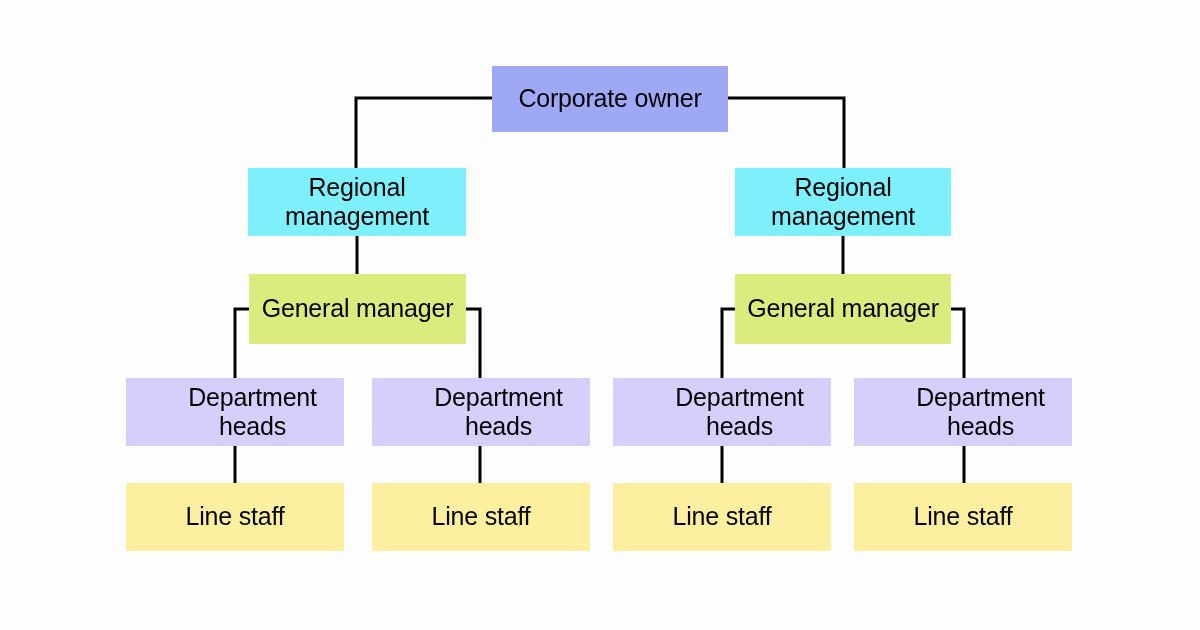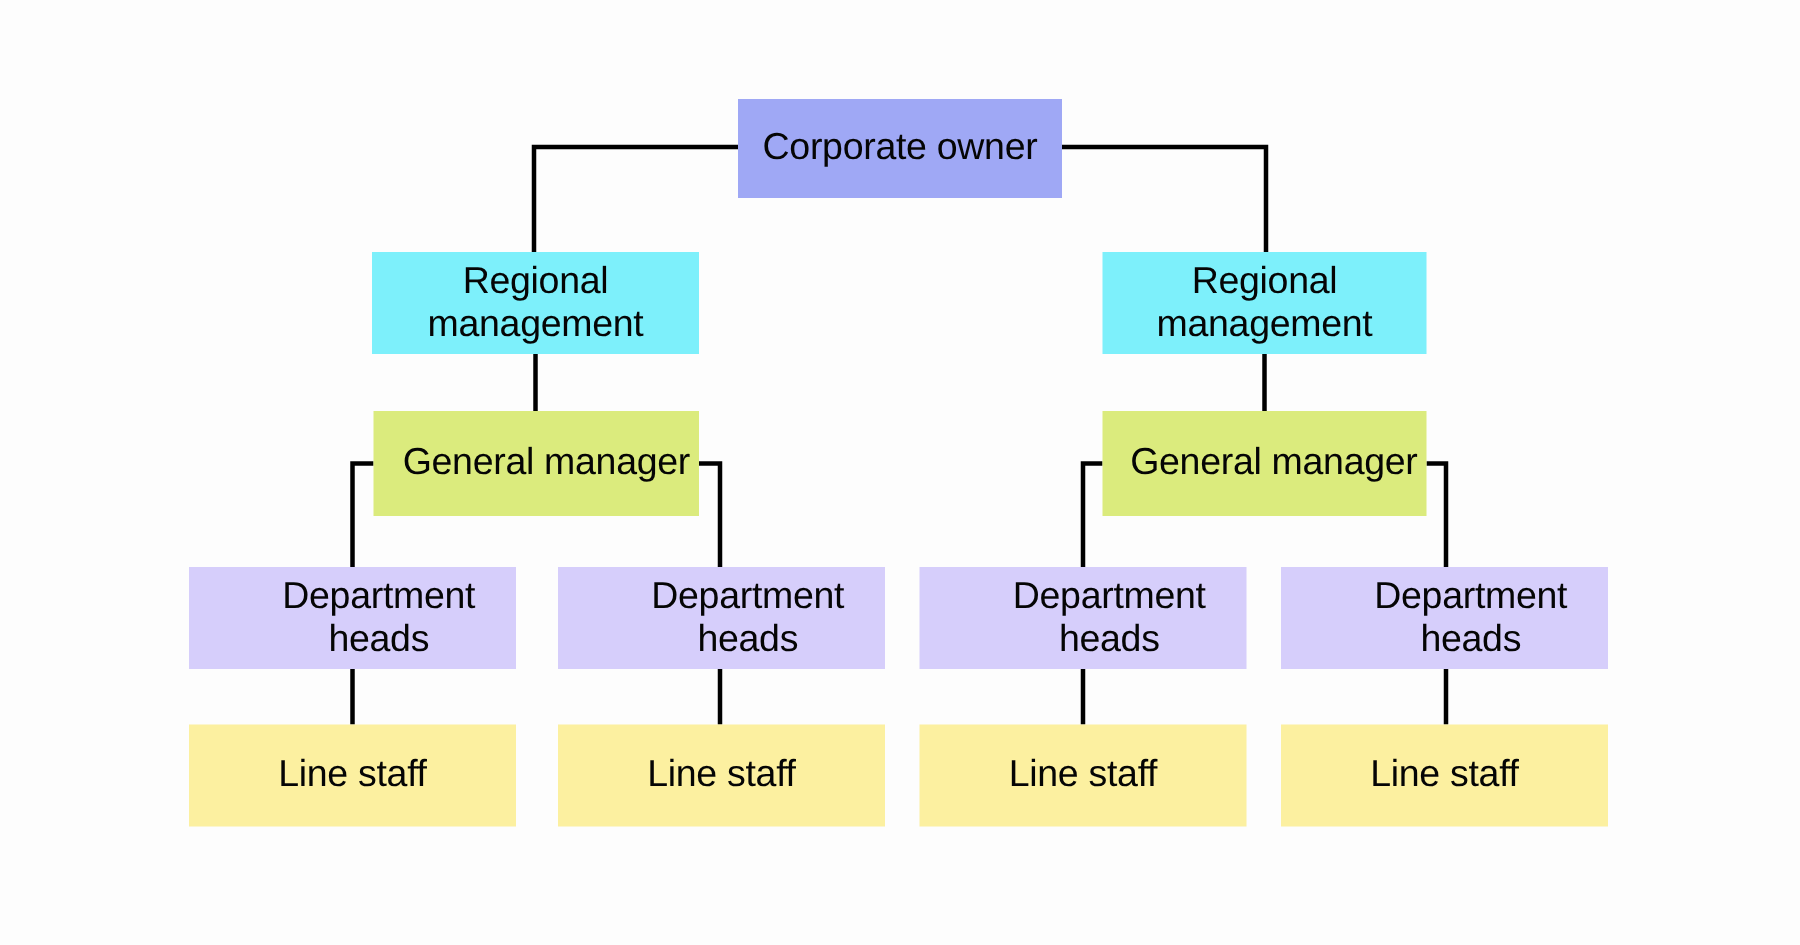--- a/index.html
+++ b/index.html
@@ -42,21 +42,21 @@
     letter-spacing: -0.2px;
     z-index: 2;
   }
   .node-label {
     display: block;
     white-space: pre-line;
     padding: 0 6px;
   }
   .n-root      { background: #9fa8f5; }
   .n-regional  { background: #7df0fb; }
-  .n-general   { background: #dbeb7d; justify-content: flex-end; }
+  .n-general   { background: #dbeb7d; }
   .n-dept      { background: #d6cefb; padding-left: 35px; }
   .n-line      { background: #fcf0a0; text-align: right; }
 </style>
 </head>
 <body>
 
 <div id="chart-canvas">
 
   <svg id="connector-layer" width="1200" height="630" viewBox="0 0 1200 630" aria-hidden="true">
       <path d="M 492 98 L 356 98 L 356 168" fill="none" stroke="#000000" stroke-width="3" stroke-linecap="butt" stroke-linejoin="miter"></path>
@@ -66,21 +66,21 @@
       <path d="M 249 309 L 235 309 L 235 378" fill="none" stroke="#000000" stroke-width="3" stroke-linecap="butt" stroke-linejoin="miter"></path>
       <path d="M 466 309 L 480 309 L 480 378" fill="none" stroke="#000000" stroke-width="3" stroke-linecap="butt" stroke-linejoin="miter"></path>
       <path d="M 735 309 L 722 309 L 722 378" fill="none" stroke="#000000" stroke-width="3" stroke-linecap="butt" stroke-linejoin="miter"></path>
       <path d="M 951 309 L 964 309 L 964 378" fill="none" stroke="#000000" stroke-width="3" stroke-linecap="butt" stroke-linejoin="miter"></path>
       <path d="M 235 446 L 235 483" fill="none" stroke="#000000" stroke-width="3" stroke-linecap="butt" stroke-linejoin="miter"></path>
       <path d="M 480 446 L 480 483" fill="none" stroke="#000000" stroke-width="3" stroke-linecap="butt" stroke-linejoin="miter"></path>
       <path d="M 722 446 L 722 483" fill="none" stroke="#000000" stroke-width="3" stroke-linecap="butt" stroke-linejoin="miter"></path>
       <path d="M 964 446 L 964 483" fill="none" stroke="#000000" stroke-width="3" stroke-linecap="butt" stroke-linejoin="miter"></path>
     </svg>
 
-  <div class="node n-root" style="left: 492px; top: 66px; width: 216px; height: 66px; background: rgb(159, 168, 245);">
+  <div class="node n-root" style="left: 492px; top: 66px; width: 236px; height: 66px; background: rgb(159, 168, 245);">
     <span class="node-label">Corporate owner</span>
   </div>
 
   <div class="node n-regional" style="left: 248px; top: 168px; width: 218px; height: 68px; background: rgb(125, 240, 251);">
     <span class="node-label">Regional
 management</span>
   </div>
   <div class="node n-regional" style="left: 735px; top: 168px; width: 216px; height: 68px; background: rgb(125, 240, 251);">
     <span class="node-label">Regional
 management</span>

